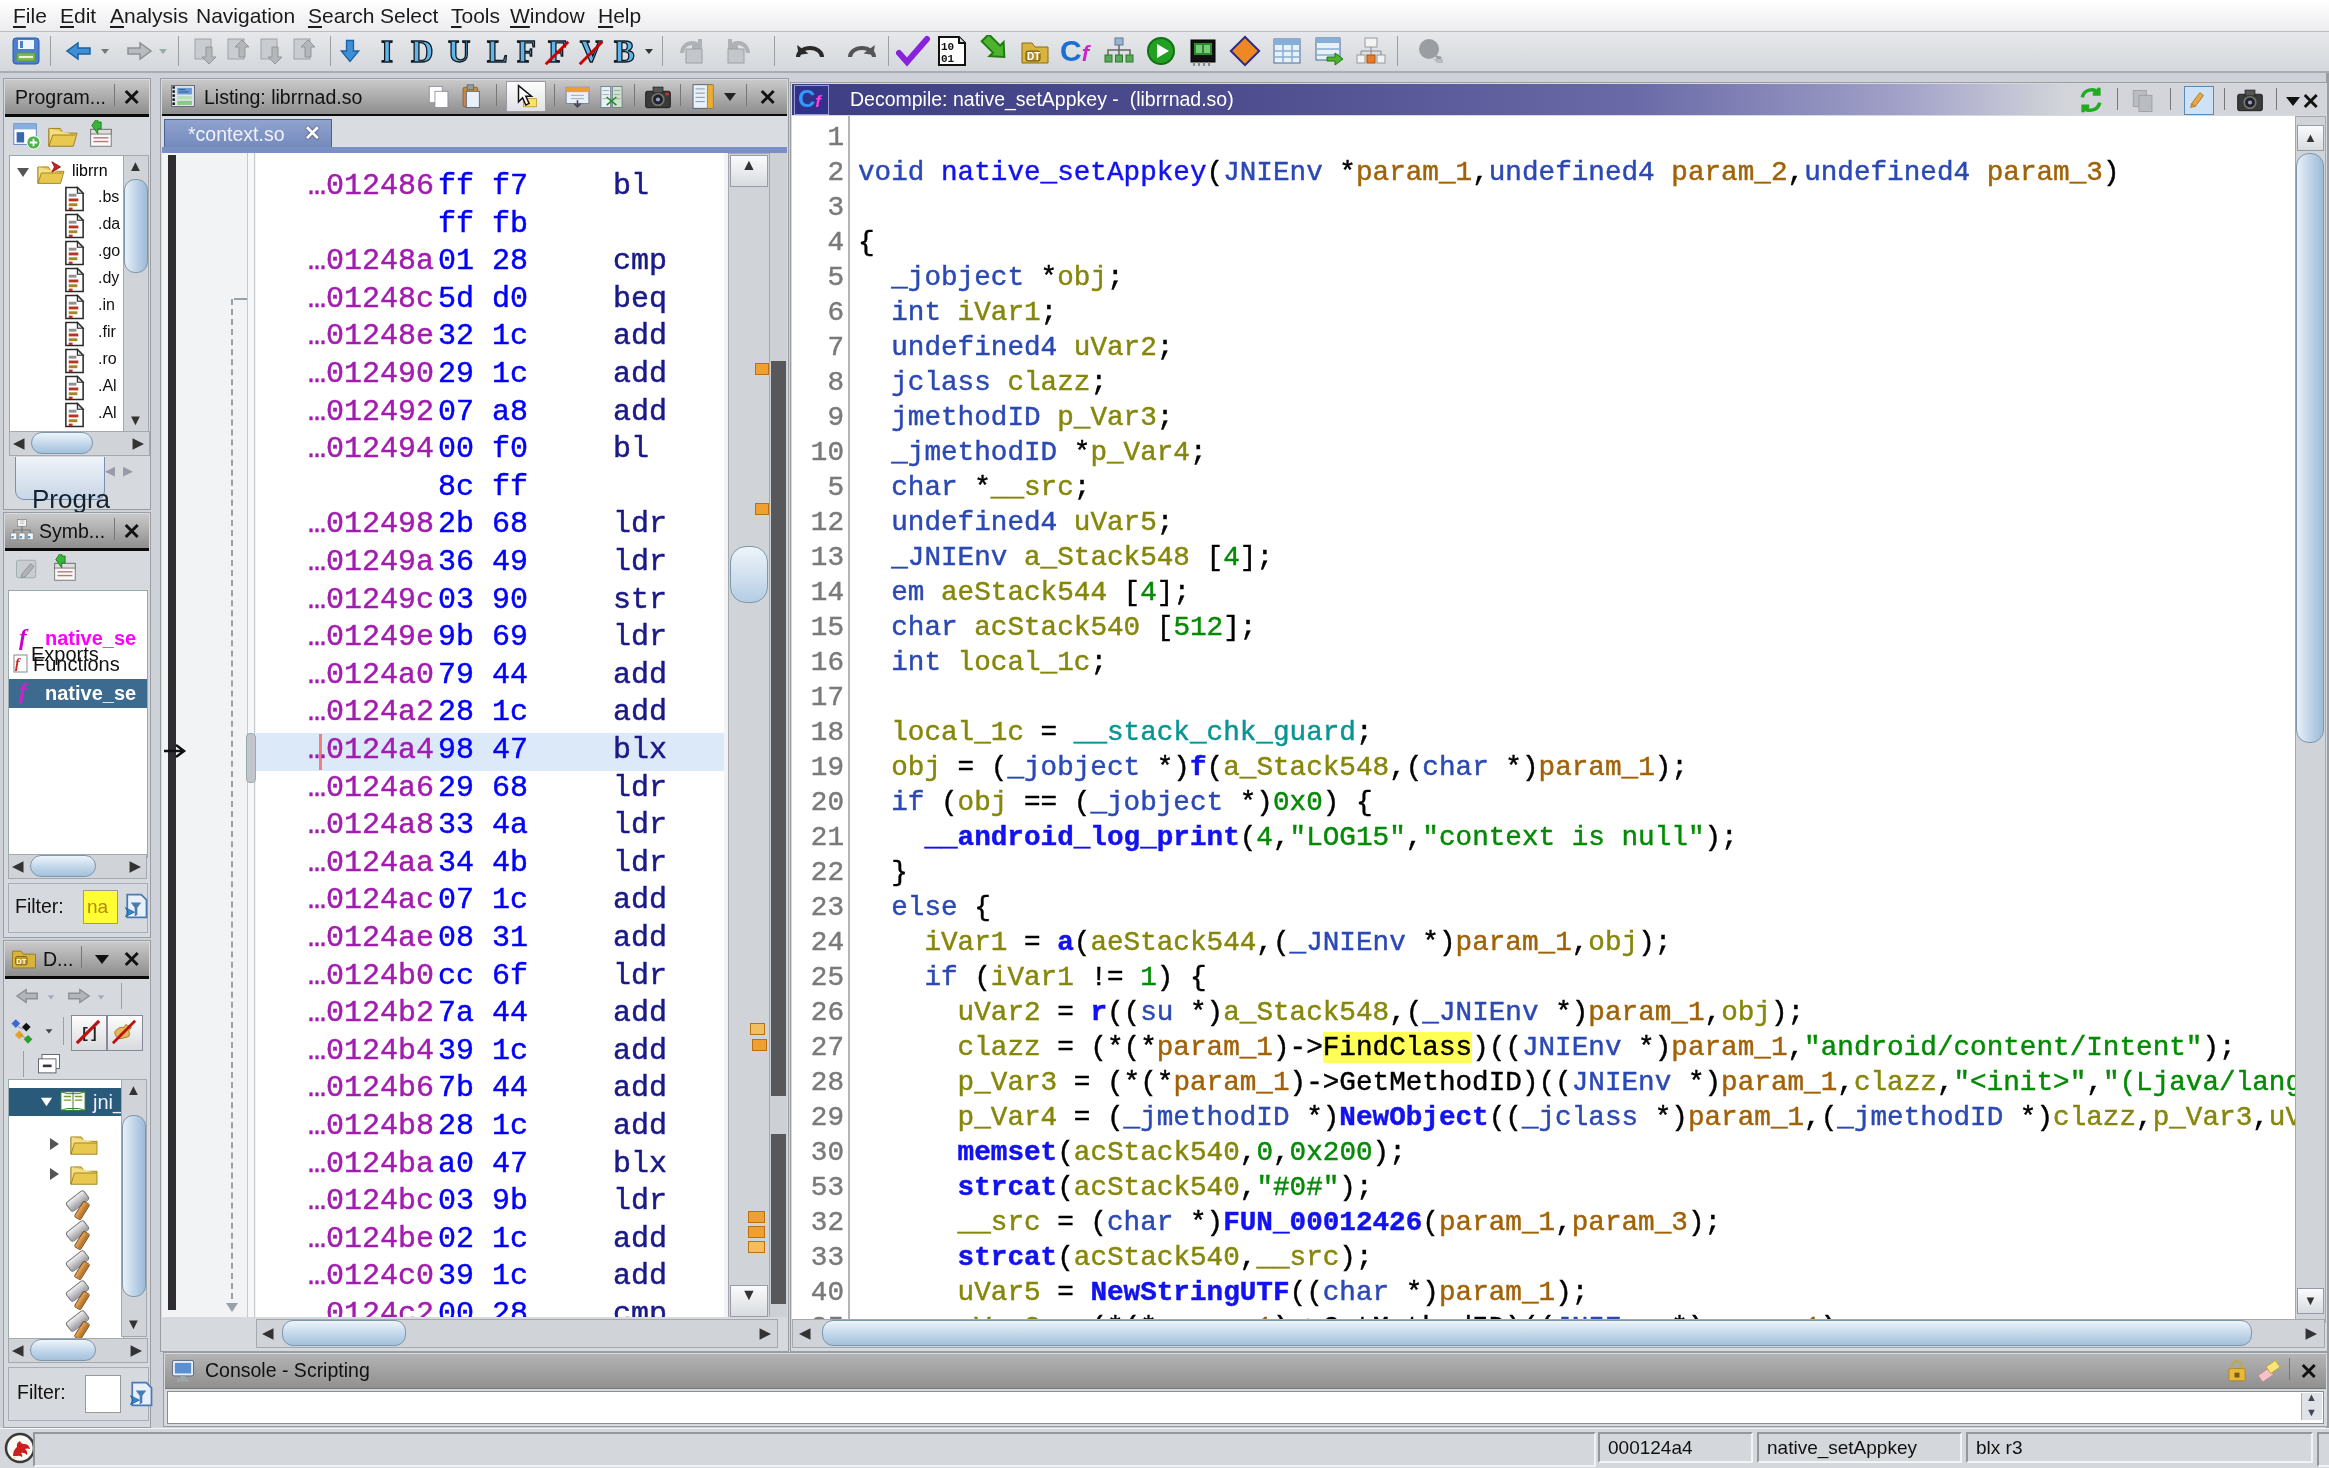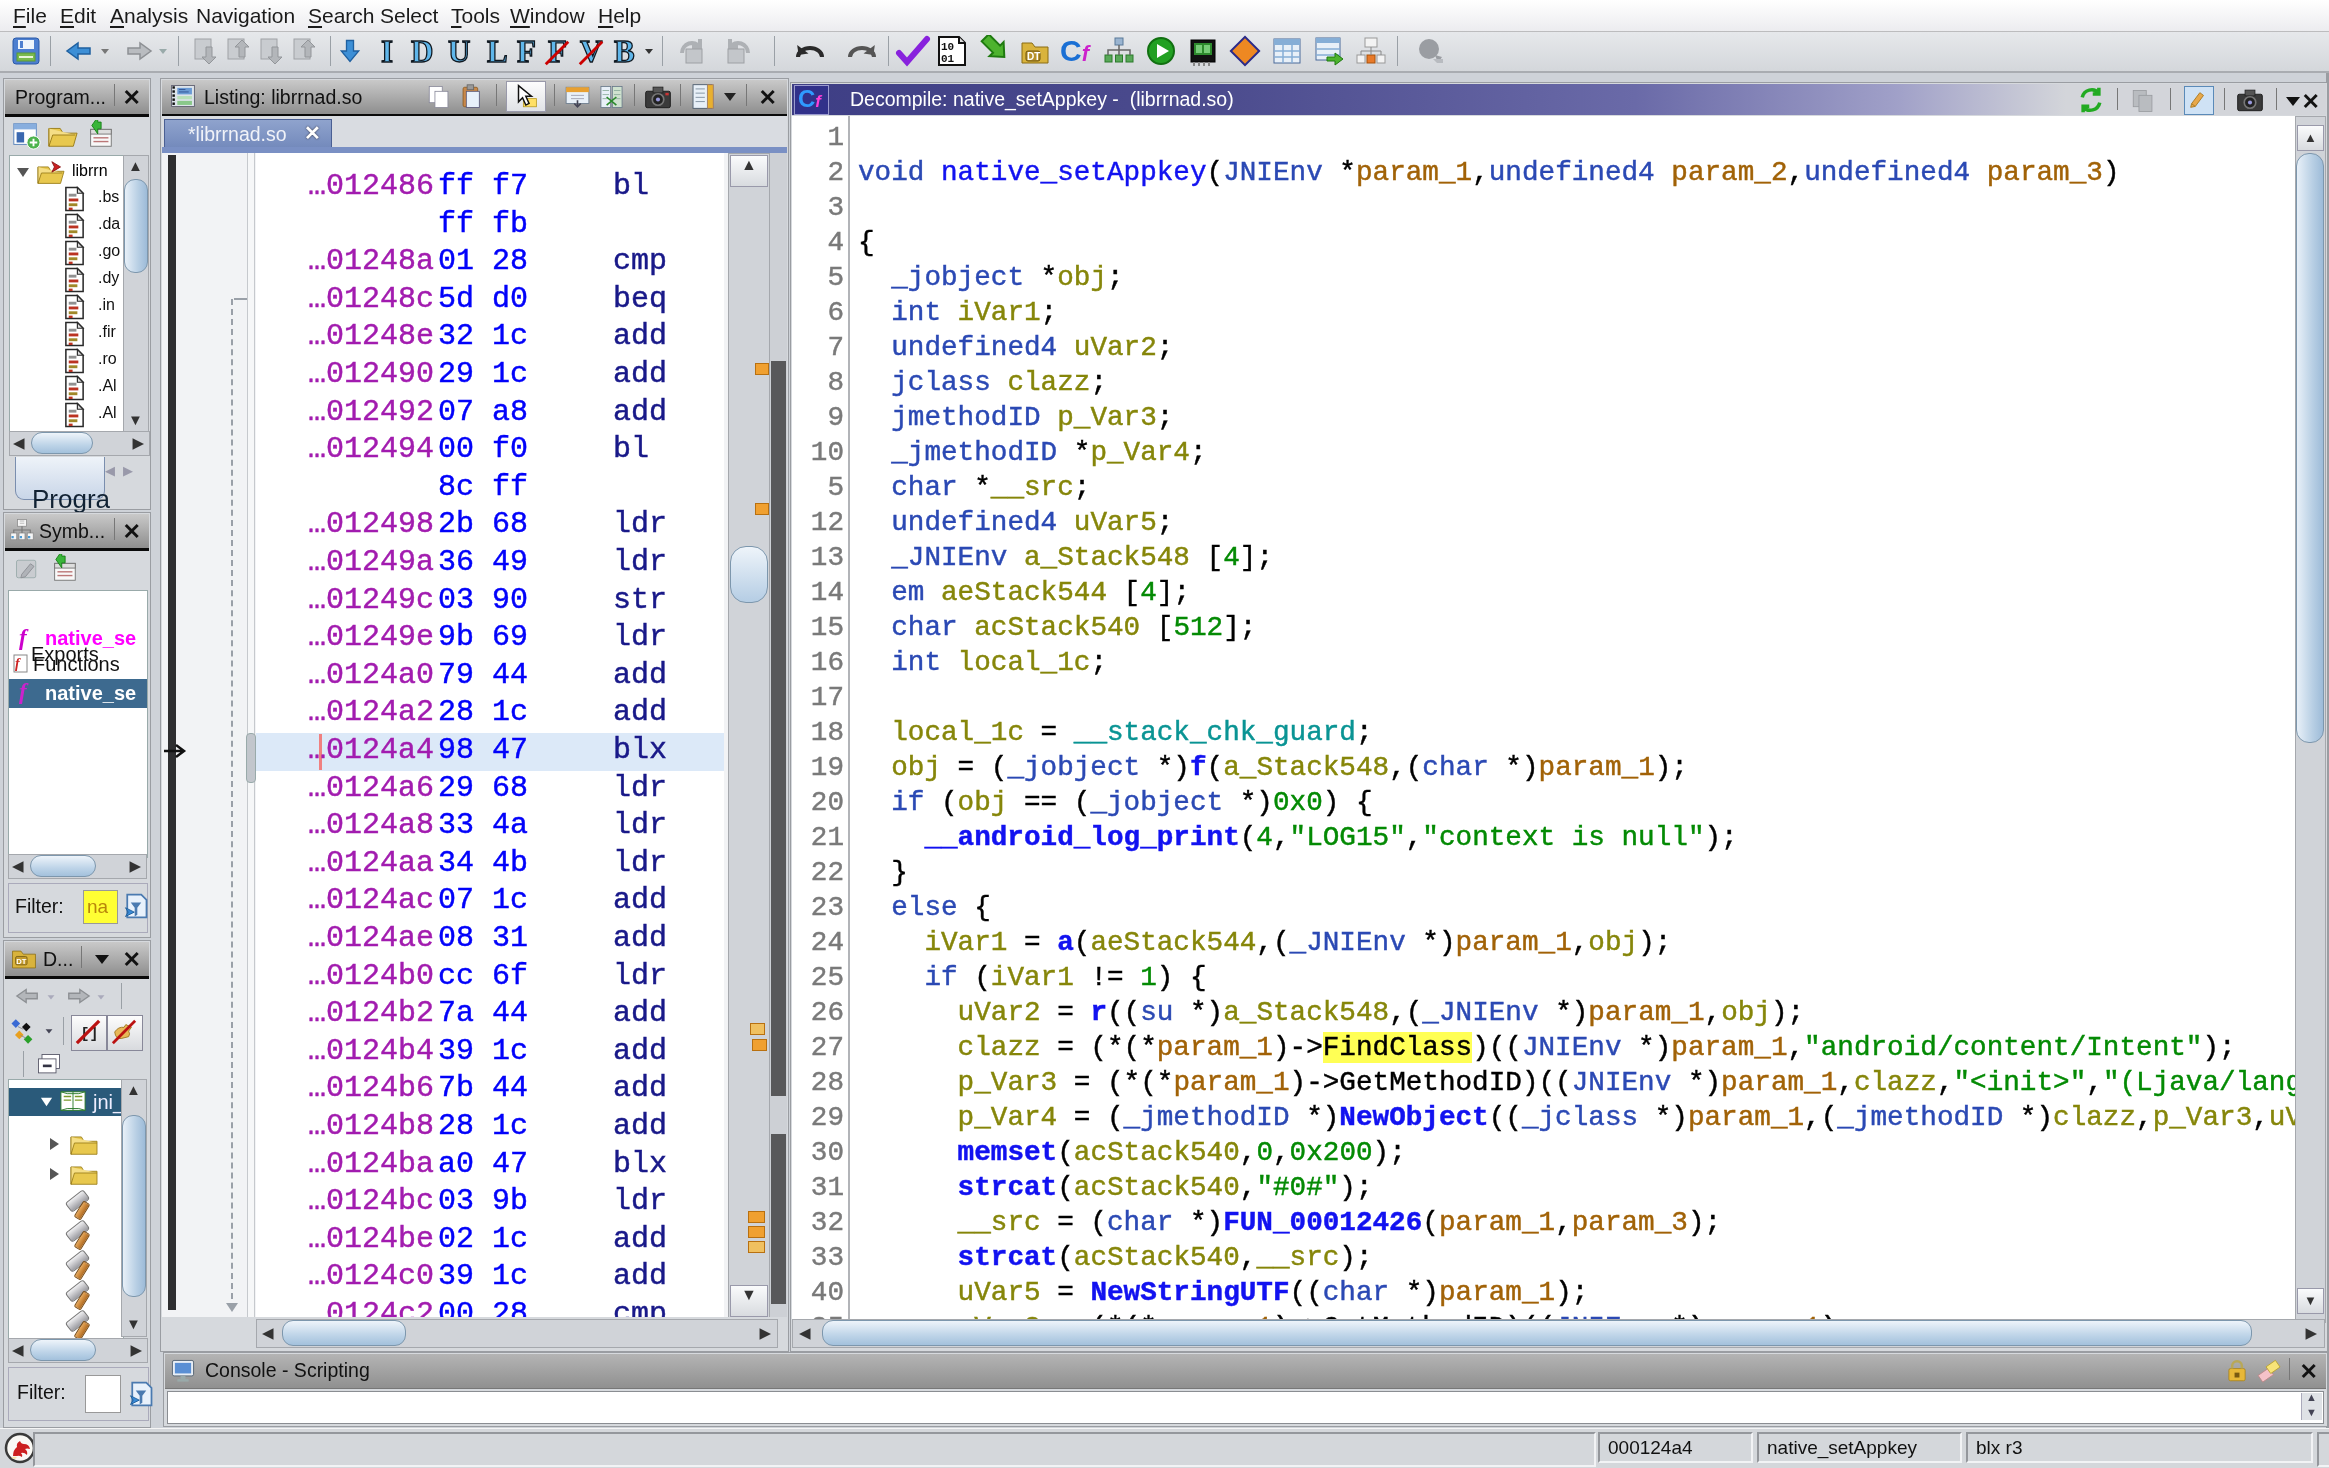--- a/index.html
+++ b/index.html
@@ -644,21 +644,21 @@
           <path d="M6 7 h11 M6 12 h11 M6 17 h11 M6 22 h11" stroke="#789"></path>
         </svg>
     <svg class="abs" style="left:560px;top:11px;width:16px;height:12px" viewBox="0 0 16 12">
           <path d="M2 2 l12 0 l-6 8 z" fill="#222"></path>
         </svg>
     <div class="hdrdiv" style="left:584px"></div>
     <span class="pX" style="right:10px">✕</span>
   </div>
   <div class="abs" id="listtabs" style="left:1px;right:1px;top:37px;height:37px;background:#d9dce1;">
     <div class="abs" style="left:2px;top:3px;width:166px;height:34px;background:linear-gradient(#8fa3cd,#6d84b8);border:1px solid #4a5f93;border-bottom:none;"></div>
-    <span class="abs" style="left:26px;top:7px;font-size:19.5px;color:#f0f2f8;">*librrnad.so</span>
+    <span class="abs" style="left:26px;top:7px;font-size:19.5px;color:#f0f2f8;">*context.so</span>
     <span class="abs" style="left:142px;top:5px;font-size:20px;font-weight:bold;color:#fff;text-shadow:0 0 2px #223;">✕</span>
     <div class="abs" style="left:0;top:31px;width:100%;height:6px;background:#7a90c4;"></div>
   </div>
   <div class="abs" id="listbody" style="left:1px;right:1px;top:74px;height:1164px;background:#f2f3f5;overflow:hidden;">
 
     <div class="abs" style="left:6px;top:2px;width:8px;height:1155px;background:#2e2e30;"></div>
 
     <div class="abs" style="left:69px;top:146px;width:0;height:1010px;border-left:2px dashed #9aa0a8;"></div>
     <div class="abs" style="left:72px;top:145px;width:14px;height:0;border-top:2px solid #9aa0a8;"></div>
     <svg class="abs" style="left:62px;top:1148px;width:16px;height:12px" viewBox="0 0 16 12">
@@ -795,21 +795,21 @@
       <div class="dline" style="top:703.5px"><span class="dnum">21</span><span class="dcode">    <span class="fb">__android_log_print</span>(<span class="ct">4</span>,<span class="ct">"LOG15"</span>,<span class="ct">"context is null"</span>);</span></div>
       <div class="dline" style="top:738.5px"><span class="dnum">22</span><span class="dcode">  }</span></div>
       <div class="dline" style="top:773.5px"><span class="dnum">23</span><span class="dcode">  <span class="kw">else</span> {</span></div>
       <div class="dline" style="top:808.5px"><span class="dnum">24</span><span class="dcode">    <span class="va">iVar1</span> = <span class="fb">a</span>(<span class="va">aeStack544</span>,(<span class="kw">_JNIEnv</span> *)<span class="pa">param_1</span>,<span class="va">obj</span>);</span></div>
       <div class="dline" style="top:843.5px"><span class="dnum">25</span><span class="dcode">    <span class="kw">if</span> (<span class="va">iVar1</span> != <span class="ct">1</span>) {</span></div>
       <div class="dline" style="top:878.5px"><span class="dnum">26</span><span class="dcode">      <span class="va">uVar2</span> = <span class="fb">r</span>((<span class="kw">su</span> *)<span class="va">a_Stack548</span>,(<span class="kw">_JNIEnv</span> *)<span class="pa">param_1</span>,<span class="va">obj</span>);</span></div>
       <div class="dline" style="top:913.5px"><span class="dnum">27</span><span class="dcode">      <span class="va">clazz</span> = (*(*<span class="pa">param_1</span>)-&gt;<span class="hl">FindClass</span>)((<span class="kw">JNIEnv</span> *)<span class="pa">param_1</span>,<span class="ct">"android/content/Intent"</span>);</span></div>
       <div class="dline" style="top:948.5px"><span class="dnum">28</span><span class="dcode">      <span class="va">p_Var3</span> = (*(*<span class="pa">param_1</span>)-&gt;GetMethodID)((<span class="kw">JNIEnv</span> *)<span class="pa">param_1</span>,<span class="va">clazz</span>,<span class="ct">"&lt;init&gt;"</span>,<span class="ct">"(Ljava/lang/String;)V");</span></span></div>
       <div class="dline" style="top:983.5px"><span class="dnum">29</span><span class="dcode">      <span class="va">p_Var4</span> = (<span class="kw">_jmethodID</span> *)<span class="fb">NewObject</span>((<span class="kw">_jclass</span> *)<span class="pa">param_1</span>,(<span class="kw">_jmethodID</span> *)<span class="va">clazz</span>,<span class="va">p_Var3</span>,<span class="va">uVar2</span>);</span></div>
       <div class="dline" style="top:1018.5px"><span class="dnum">30</span><span class="dcode">      <span class="fb">memset</span>(<span class="va">acStack540</span>,<span class="ct">0</span>,<span class="ct">0x200</span>);</span></div>
-      <div class="dline" style="top:1053.5px"><span class="dnum">31</span><span class="dcode">      <span class="fb">strcat</span>(<span class="va">acStack540</span>,<span class="ct">"#0#"</span>);</span></div>
+      <div class="dline" style="top:1053.5px"><span class="dnum">53</span><span class="dcode">      <span class="fb">strcat</span>(<span class="va">acStack540</span>,<span class="ct">"#0#"</span>);</span></div>
       <div class="dline" style="top:1088.5px"><span class="dnum">32</span><span class="dcode">      <span class="va">__src</span> = (<span class="kw">char</span> *)<span class="fb">FUN_00012426</span>(<span class="pa">param_1</span>,<span class="pa">param_3</span>);</span></div>
       <div class="dline" style="top:1123.5px"><span class="dnum">33</span><span class="dcode">      <span class="fb">strcat</span>(<span class="va">acStack540</span>,<span class="va">__src</span>);</span></div>
       <div class="dline" style="top:1158.5px"><span class="dnum">40</span><span class="dcode">      <span class="va">uVar5</span> = <span class="fb">NewStringUTF</span>((<span class="kw">char</span> *)<span class="pa">param_1</span>);</span></div>
       <div class="dline" style="top:1193.5px"><span class="dnum">35</span><span class="dcode">      <span class="va">uVar3</span> = (*(*<span class="pa">param_1</span>)-&gt;GetMethodID)((<span class="kw">JNIEnv</span> *)<span class="pa">param_1</span>);</span></div>
     </div>
   </div>
   <div class="abs" id="decvsb" style="left:1504px;top:33px;width:30px;height:1205px;">
     <div class="sbtrack" style="left:0;top:0;width:29px;height:1205px;"></div>
     <div class="abs" style="left:2px;top:9px;width:25px;height:24px;background:linear-gradient(#fafbfc,#d8dbdf);border:1px solid #99a;text-align:center;font-size:13px;color:#333;line-height:24px;">▲</div>
     <div class="sbthumbV" style="top:37px;height:588px;border-radius:13px;"></div>

